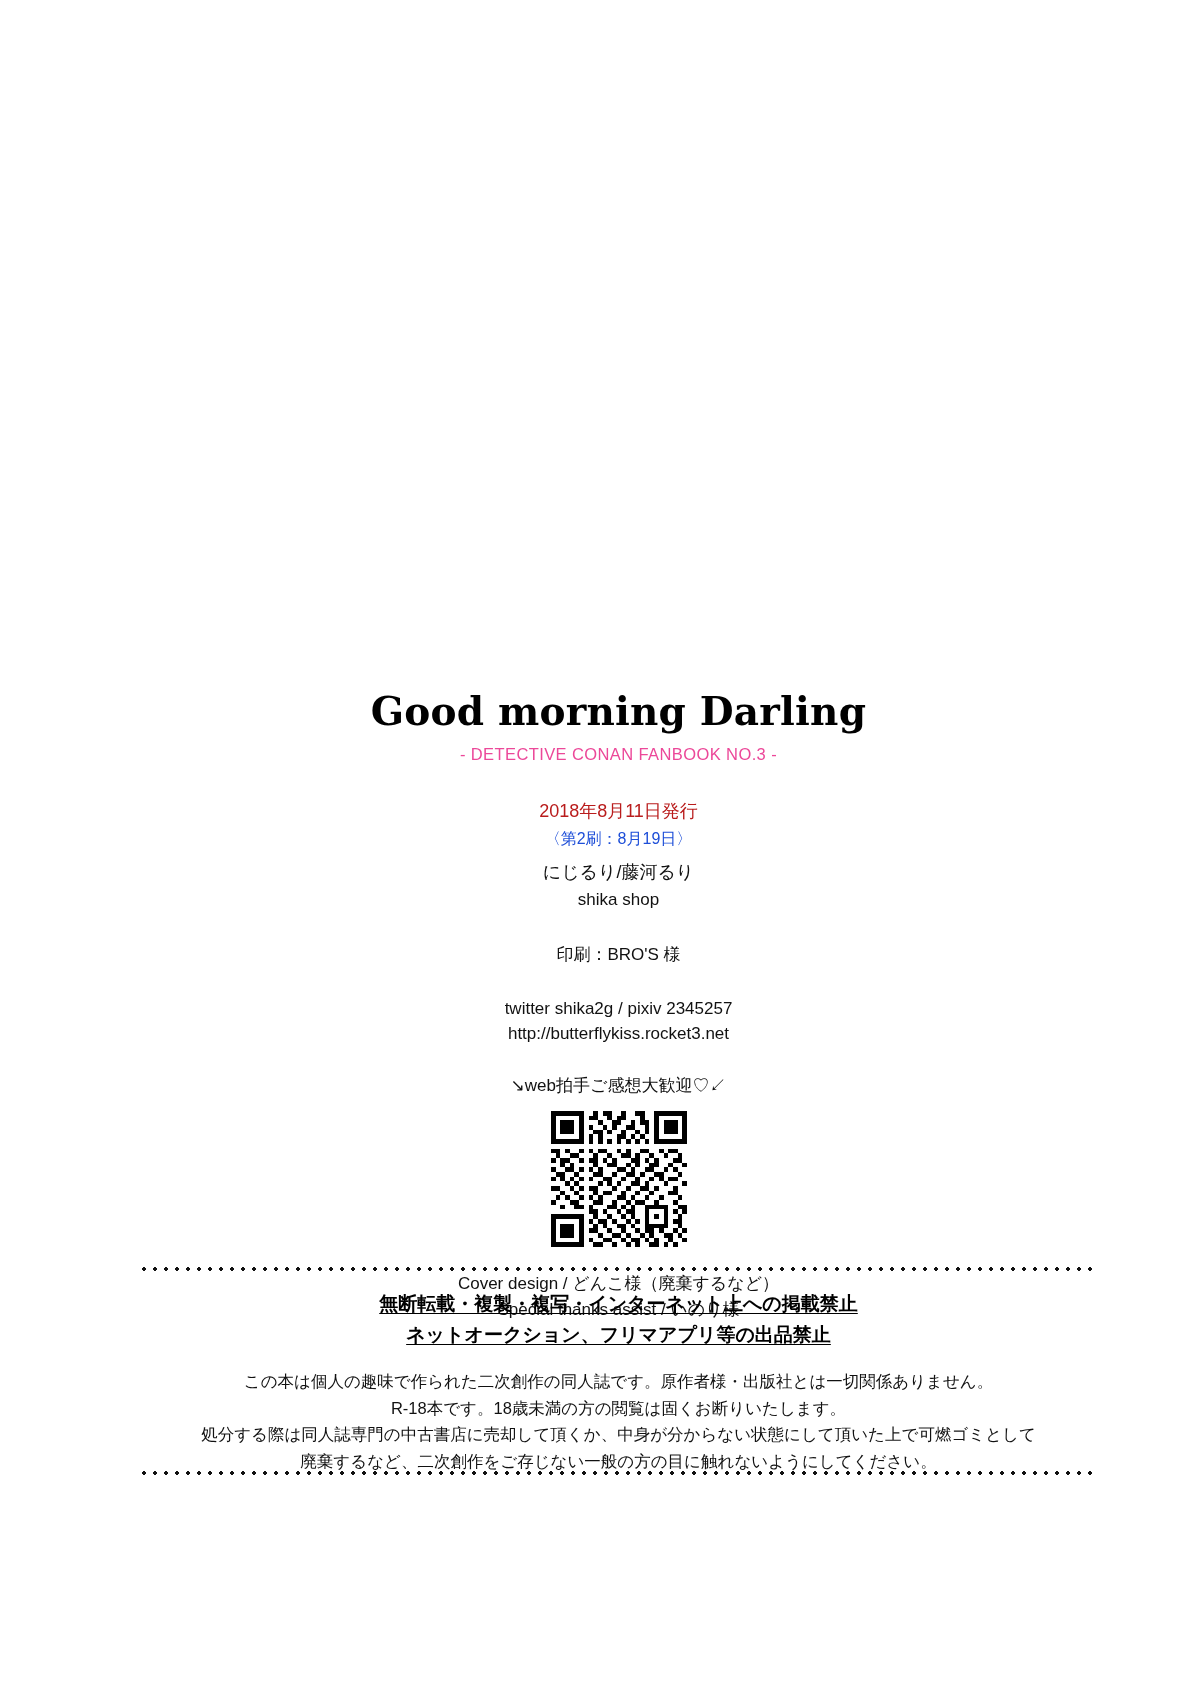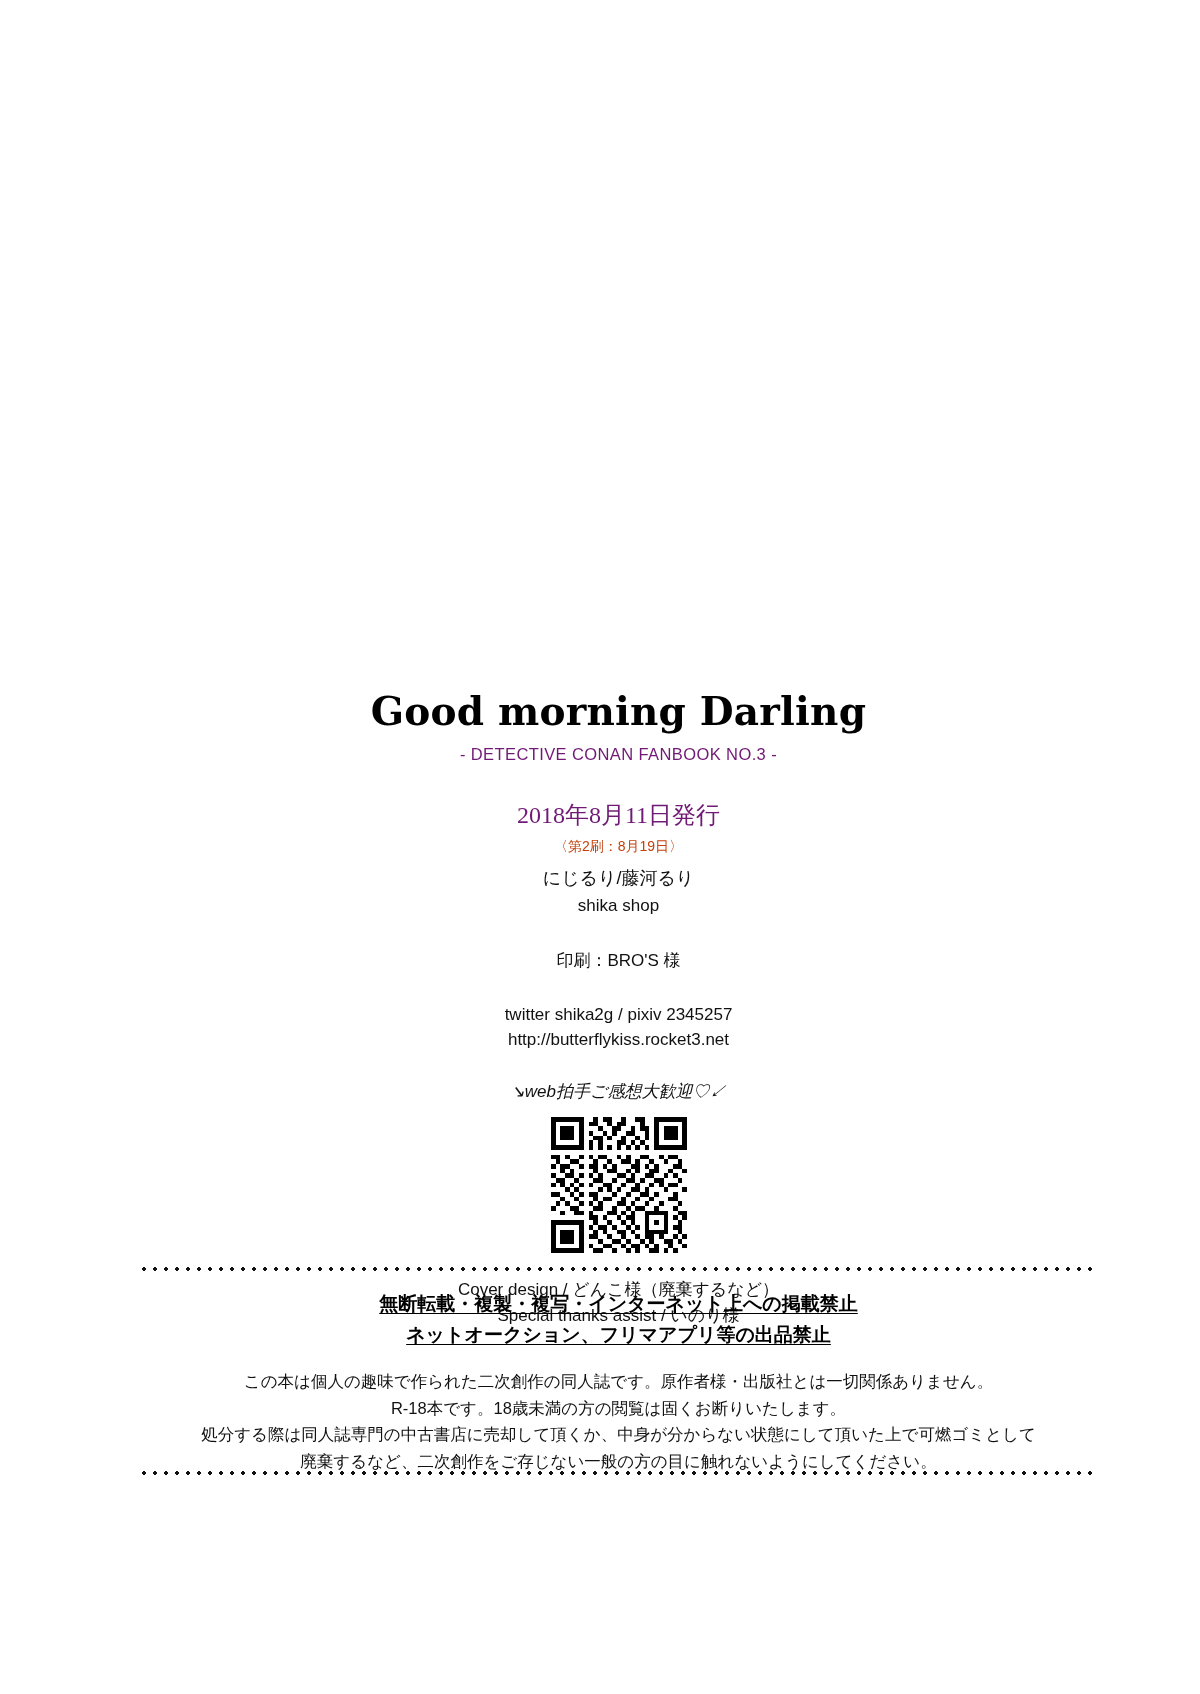--- a/index.html
+++ b/index.html
@@ -34,34 +34,33 @@
     font-size: 39px;
     letter-spacing: 0.2px;
     color: #000;
     margin: 0;
     line-height: 1.1;
   }
   .subtitle {
     font-size: 16.5px;
     letter-spacing: 0.4px;
     margin-top: 12px;
-    color: #701a75;
+    color: #ec4899;
   }
   .block-pub {
     margin-top: 34px;
     line-height: 1.45;
   }
   .pub-date {
-    font-size: 24px;
-    color: #701a75;
-    font-family: Liberation Serif, serif;
+    font-size: 18px;
+    color: #b91c1c;
   }
   .pub-print {
-    font-size: 14px;
-    color: #c2410c;
+    font-size: 16px;
+    color: #1d4ed8;
     margin-top: 3px;
     text-align: center;
   }
   .pub-author {
     font-size: 18px;
     margin-top: 9px;
     color: #111;
   }
   .pub-circle {
     font-size: 17px;
@@ -76,21 +75,20 @@
   .block-contact {
     margin-top: 30px;
     font-size: 17px;
     line-height: 1.5;
     color: #111;
   }
   .block-web {
     margin-top: 27px;
     font-size: 17px;
     color: #111;
-    font-style: italic;
   }
   .qr-wrap {
     margin-top: 14px;
     display: flex;
     justify-content: center;
   }
   .qr {
     width: 136px;
     height: 136px;
     display: block;

